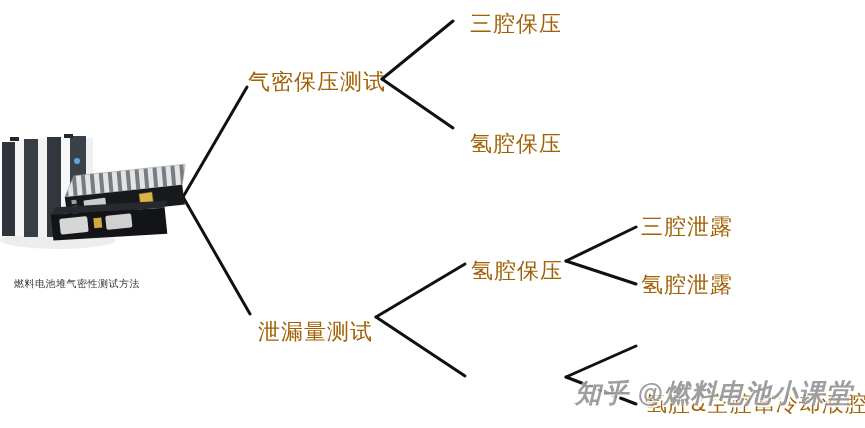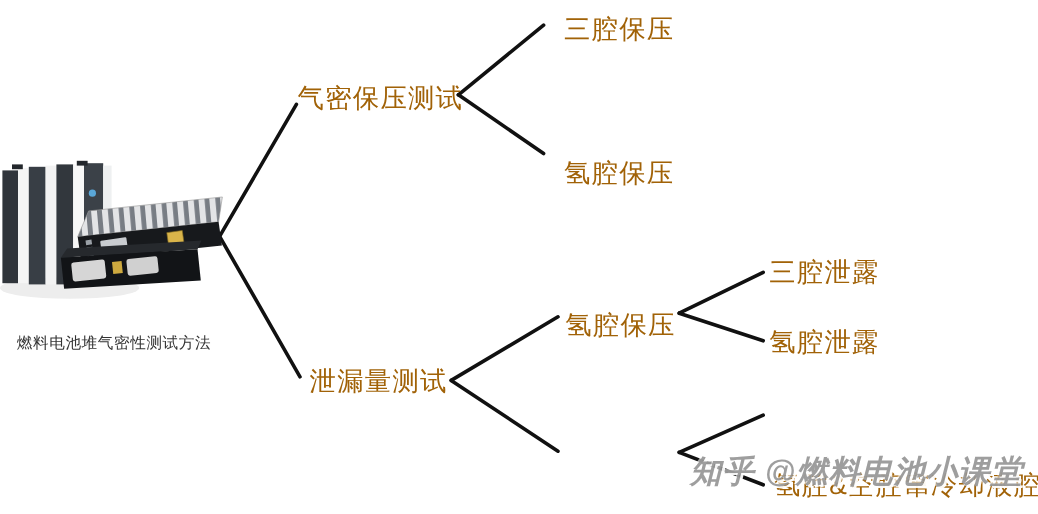--- a/index.html
+++ b/index.html
@@ -22,21 +22,21 @@
 
   .illustration {
     position: absolute;
     left: 0; top: 128px;
     width: 200px; height: 165px;
   }
 
   .caption {
     position: absolute;
     left: 14px; top: 277px;
-    font-size: 13px;
+    font-size: 10px;
     color: #333333;
     letter-spacing: 0.5px;
     white-space: nowrap;
   }
 
   .node {
     position: absolute;
     transform: translateY(-50%);
     font-size: 22px;
     color: #a16207;
@@ -120,21 +120,21 @@
         <rect x="10" y="12" width="28" height="16" rx="2" fill="#d6d6d6"></rect>
         <rect x="44" y="15" width="8" height="10" fill="#cda93f"></rect>
         <rect x="56" y="14" width="26" height="14" rx="2" fill="#d0d0d0"></rect>
       </g>
     </svg>
   </div>
 
   <div class="caption">燃料电池堆气密性测试方法</div>
 
   <div class="node" style="left:248px; top:82px">气密保压测试</div>
-  <div class="node" style="left:258px; top:318px">泄漏量测试</div>
+  <div class="node" style="left:258px; top:332px">泄漏量测试</div>
 
   <div class="node" style="left:470px; top:24px">三腔保压</div>
   <div class="node" style="left:470px; top:144px">氢腔保压</div>
   <div class="node" style="left:471px; top:271px">氢腔保压</div>
 
   <div class="node" style="left:641px; top:227px">三腔泄露</div>
   <div class="node" style="left:641px; top:285px">氢腔泄露</div>
   <div class="node" style="left:645px; top:404px">氢腔&amp;空腔窜冷却液腔</div>
 
   <div class="watermark">知乎 @燃料电池小课堂</div>

